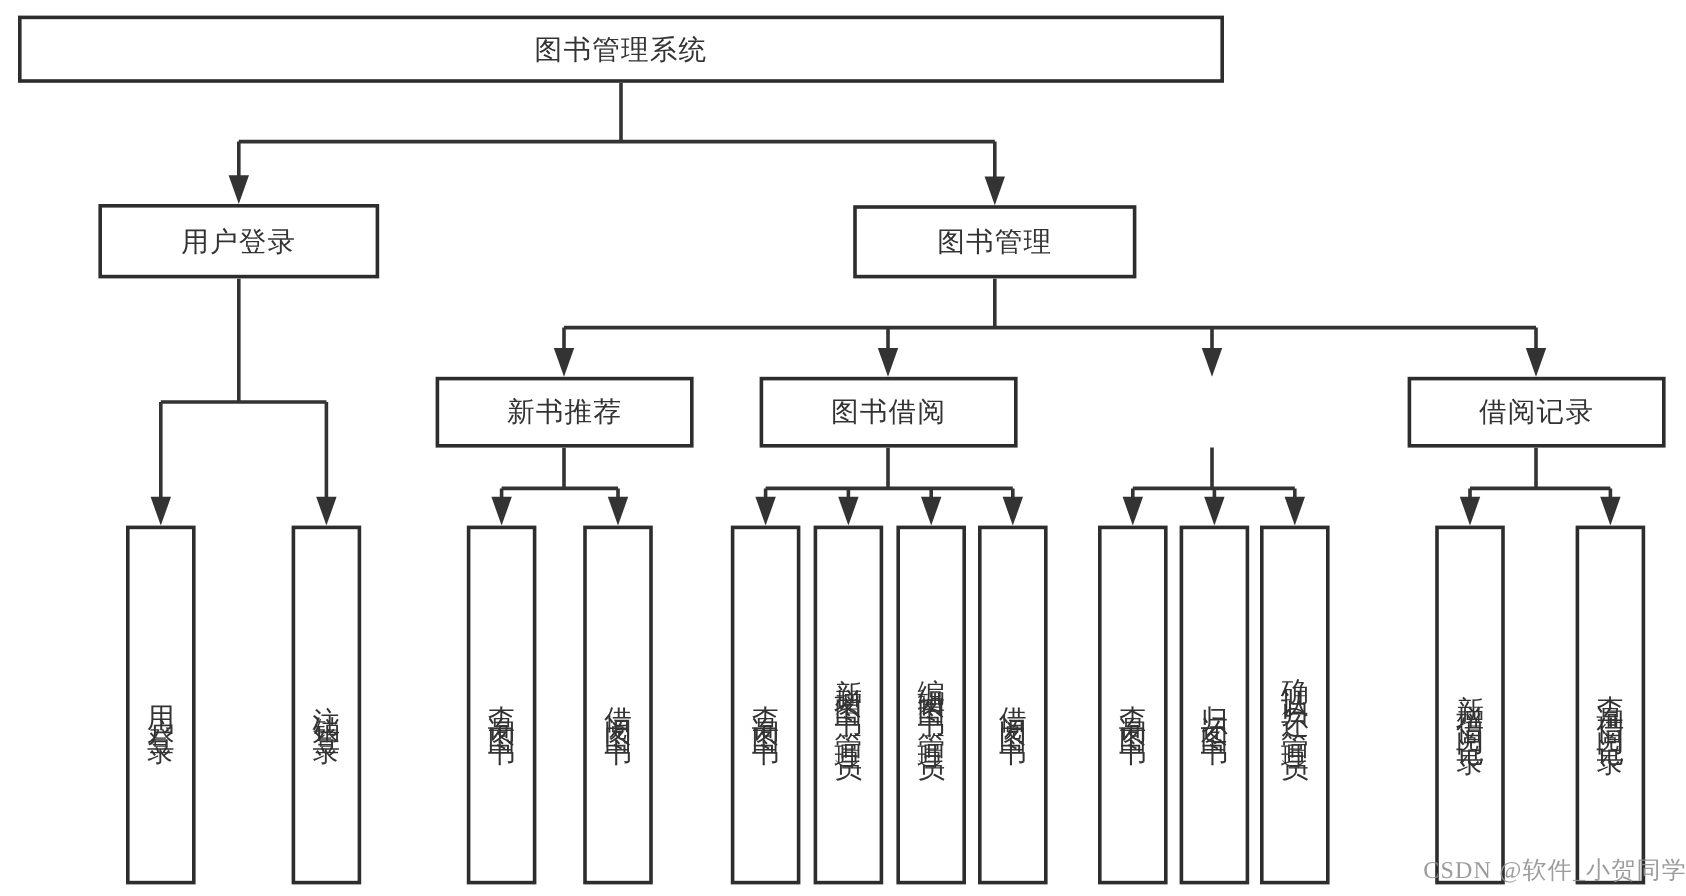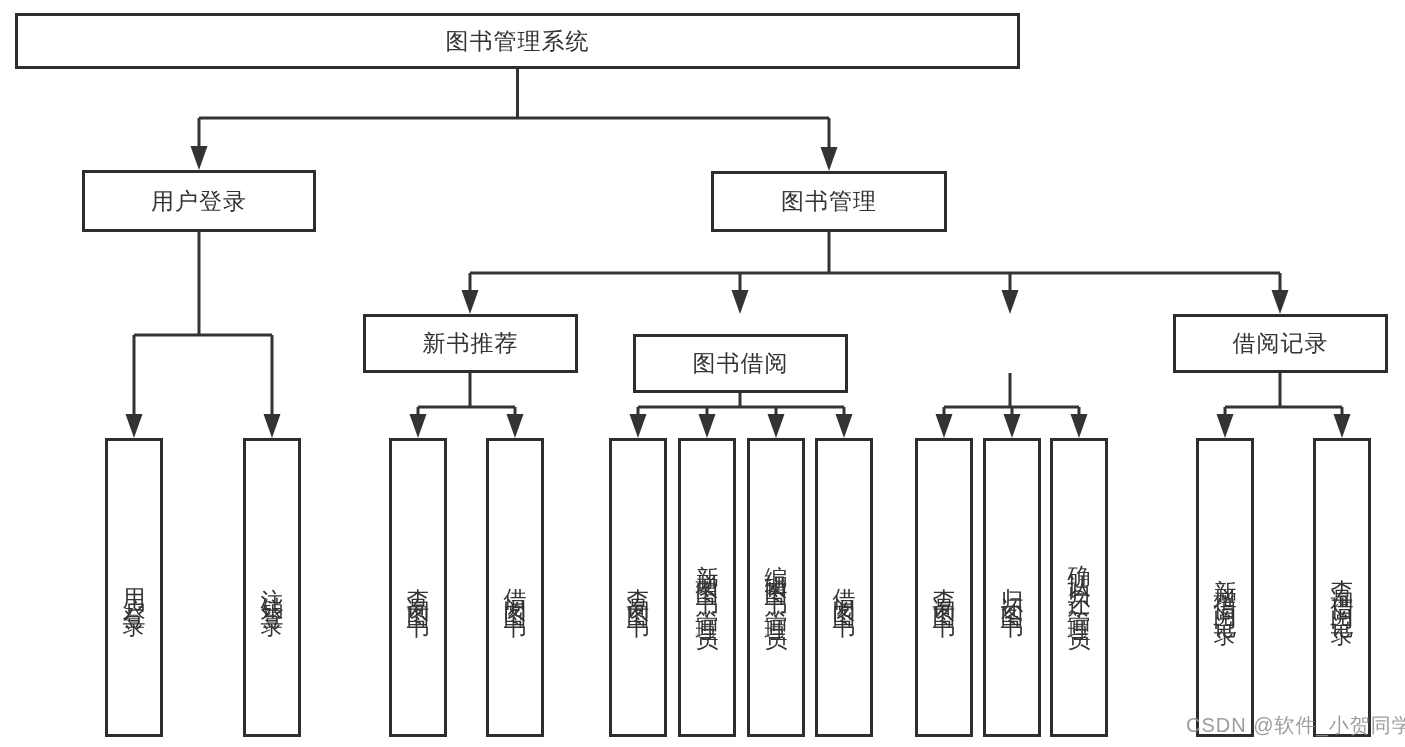--- a/index.html
+++ b/index.html
@@ -1,20 +1,20 @@
 <!DOCTYPE html>
 <html><head>
 <meta charset="utf-8">
 <style>
   html,body{margin:0;padding:0;background:#ffffff;}
   #canvas{
     position:relative;
     width:1405px;height:747px;
     background:#ffffff;
-    font-family:Liberation Sans, sans-serif;
+    font-family:Liberation Serif, serif;
     color:#333333;
     overflow:hidden;
   }
   .node{
     position:absolute;
     box-sizing:border-box;
     border:3px solid #2d2d2d;
     background:#ffffff;
     display:flex;
     align-items:center;
@@ -92,21 +92,21 @@
   <div class="node" style="left:82px;top:170px;width:234px;height:62px;">
     <span>用户登录</span>
   </div>
   <div class="node" style="left:363px;top:314px;width:215px;height:59px;">
     <span>新书推荐</span>
   </div>
 
   <div class="node" style="left:711px;top:171px;width:236px;height:61px;">
     <span>图书管理</span>
   </div>
-  <div class="node" style="left:633px;top:314px;width:215px;height:59px;margin-top:20px;">
+  <div class="node" style="left:633px;top:314px;width:215px;height:59px;">
     <span>图书借阅</span>
   </div>
   <div class="node" style="left:1173px;top:314px;width:215px;height:59px;">
     <span>借阅记录</span>
   </div>
 
   <div class="node vnode" style="left:105px;top:438px;width:58px;height:299px;">
     <span class="vtext">用户登录</span>
   </div>
   <div class="node vnode" style="left:243px;top:438px;width:58px;height:299px;">

